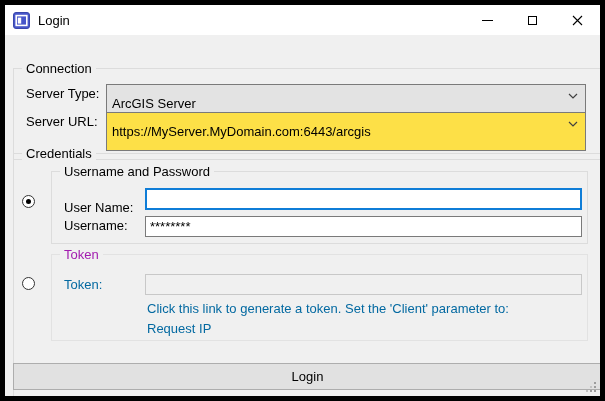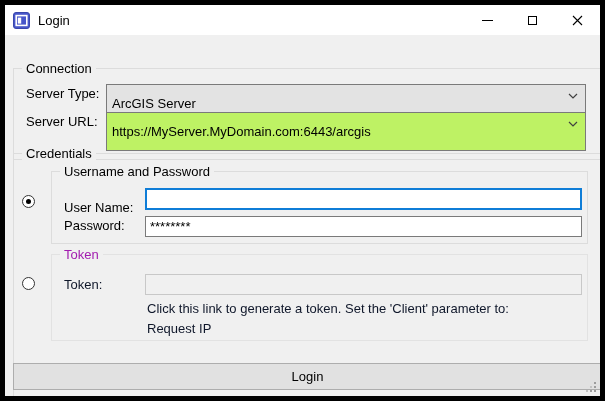--- a/index.html
+++ b/index.html
@@ -17,25 +17,25 @@
   .tb-buttons{margin-left:auto;display:flex;height:100%;}
   .tb-btn{width:45px;height:100%;display:flex;align-items:center;justify-content:center;background:transparent;border:none;padding:0;cursor:default;}
   .glyph-min{width:11px;height:0;border-top:1px solid #000;}
   .glyph-max{width:9px;height:9px;border:1px solid #000;background:transparent;}
   
   .groupbox{position:absolute;border:1px solid #dcdcdc;}
   .gb-label{position:absolute;top:-8px;left:8px;background:#f0f0f0;padding:0 4px;line-height:15px;white-space:nowrap;}
   .gb-disabled{border-color:#e2e2e2;}
   .gb-disabled .gb-label{color:#a21caf;}
   .lbl{position:absolute;white-space:nowrap;line-height:16px;}
-  .lbl-gray{color:#0f172a;}
+  .lbl-gray{color:#0369a1;}
   
   .combo{position:absolute;height:39px;border:1px solid #7a7a7a;display:flex;align-items:center;padding-left:5px;padding-right:22px;}
   .combo-list{background:#e3e3e3;}
-  .combo-edit{background:#bef264;}
+  .combo-edit{background:#fde047;}
   .combo .chev{position:absolute;right:7px;top:8px;}
   .combo-value{white-space:nowrap;overflow:hidden;}
   
   .txt{position:absolute;height:21px;border:1px solid #7a7a7a;background:#fff;
        font-family:"Liberation Sans",sans-serif;font-size:13px;padding:0 4px;margin:0;}
   .txt-focused{border:2px solid #0f7dd7;height:22px;}
   .txt-disabled{background:#f0f0f0;border:1px solid #c8c8c8;}
   
   .radio{position:absolute;width:13px;height:13px;border:1px solid #333;border-radius:50%;background:#fff;}
   .radio.checked::after{content:"";position:absolute;left:3px;top:3px;width:5px;height:5px;border-radius:50%;background:#000;}
@@ -99,21 +99,21 @@
     <span class="gb-label">Credentials</span>
 
     <span class="radio checked" style="left:8px;top:41px;"></span>
 
     <div class="groupbox" style="left:37px;top:17px;width:537px;height:73px;">
       <span class="gb-label">Username and Password</span>
 
       <span class="lbl" style="left:12px;top:28px;">User Name:</span>
       <input class="txt txt-focused" style="left: 93px; top: 16px; width: 437px;" type="text" value="">
 
-      <span class="lbl" style="left:12px;top:46px;">Password:</span>
+      <span class="lbl" style="left:12px;top:46px;">Username:</span>
       <input class="txt" style="left: 93px; top: 44px; width: 437px;" type="text" value="********">
     </div>
 
     <span class="radio" style="left:8px;top:123px;"></span>
 
     <div class="groupbox gb-disabled" style="left:37px;top:100px;width:537px;height:87px;">
       <span class="gb-label">Token</span>
 
       <span class="lbl lbl-gray" style="left:12px;top:22px;">Token:</span>
       <input class="txt txt-disabled" style="left: 93px; top: 19px; width: 437px;" type="text" disabled="" value="">

